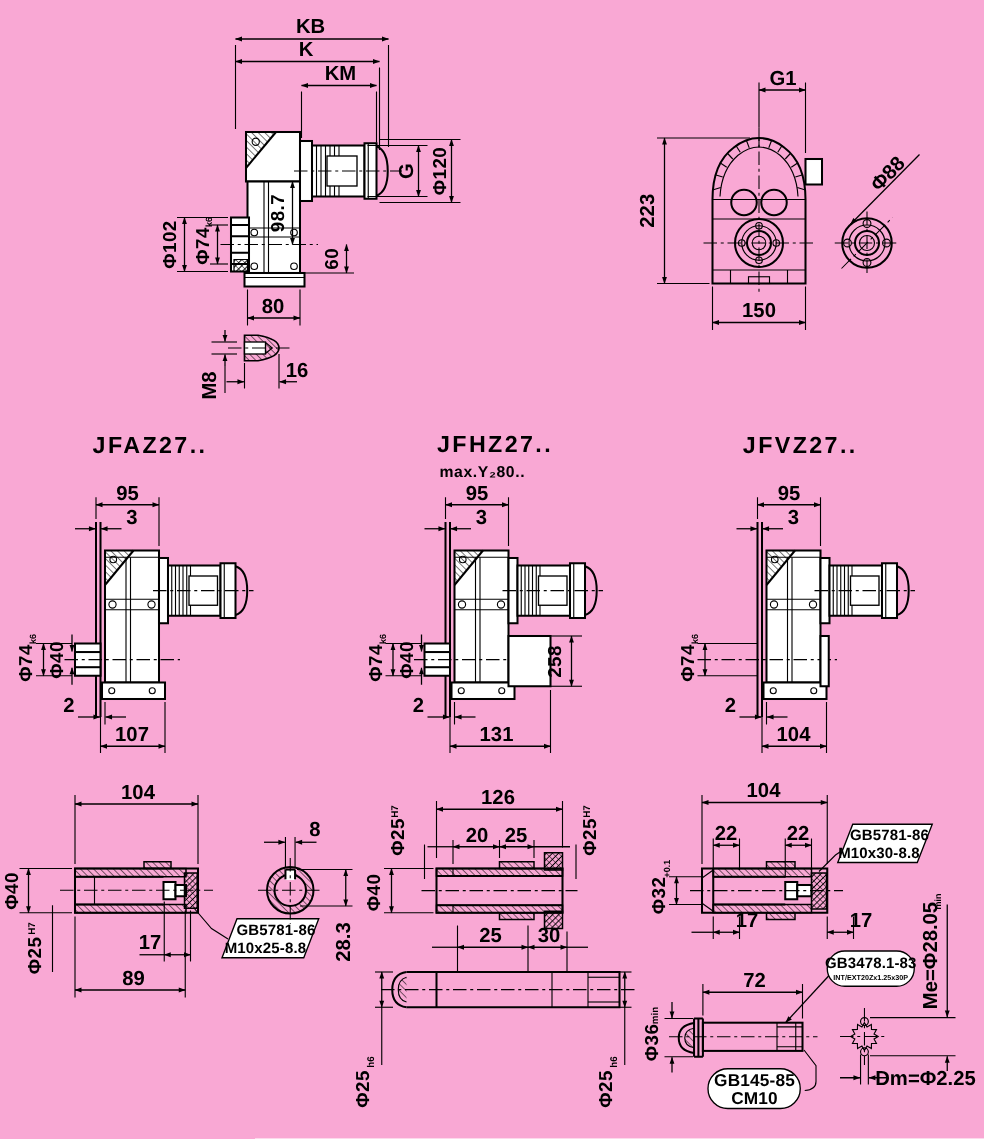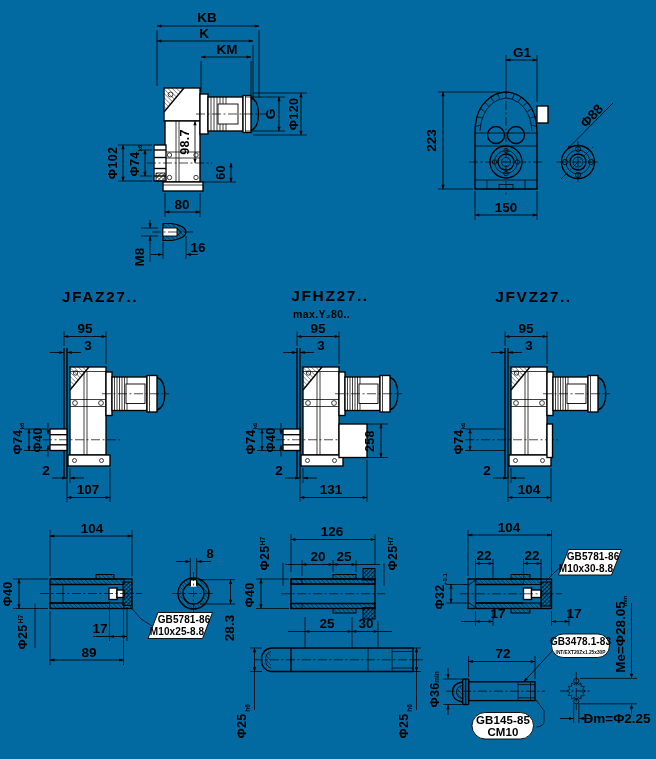--- a/index.html
+++ b/index.html
@@ -1,16 +1,16 @@
 <!DOCTYPE html>
 <html><head>
 <meta charset="utf-8">
 <style>
   html,body{margin:0;padding:0;background:#ffffff;}
-  .page{position:relative;width:656px;height:759px;background:#0369a1;overflow:hidden;}
+  .page{position:relative;width:656px;height:759px;background:#f9a8d4;overflow:hidden;}
   svg{display:block;}
   svg text{font-family:"Liberation Sans","DejaVu Sans",sans-serif;font-weight:700;fill:#000;}
   .dim{font-size:12.5px;letter-spacing:0.3px;}
   .dimb{font-size:13.5px;}
   .title{font-size:15.5px;letter-spacing:1.6px;}
   .note{font-size:10.5px;letter-spacing:0.4px;}
   .callout{font-size:10px;letter-spacing:0.1px;}
   .tiny{font-size:6px;letter-spacing:0;}
   .micro{font-size:4.8px;letter-spacing:0;}
   .sub{font-size:6.5px;}

